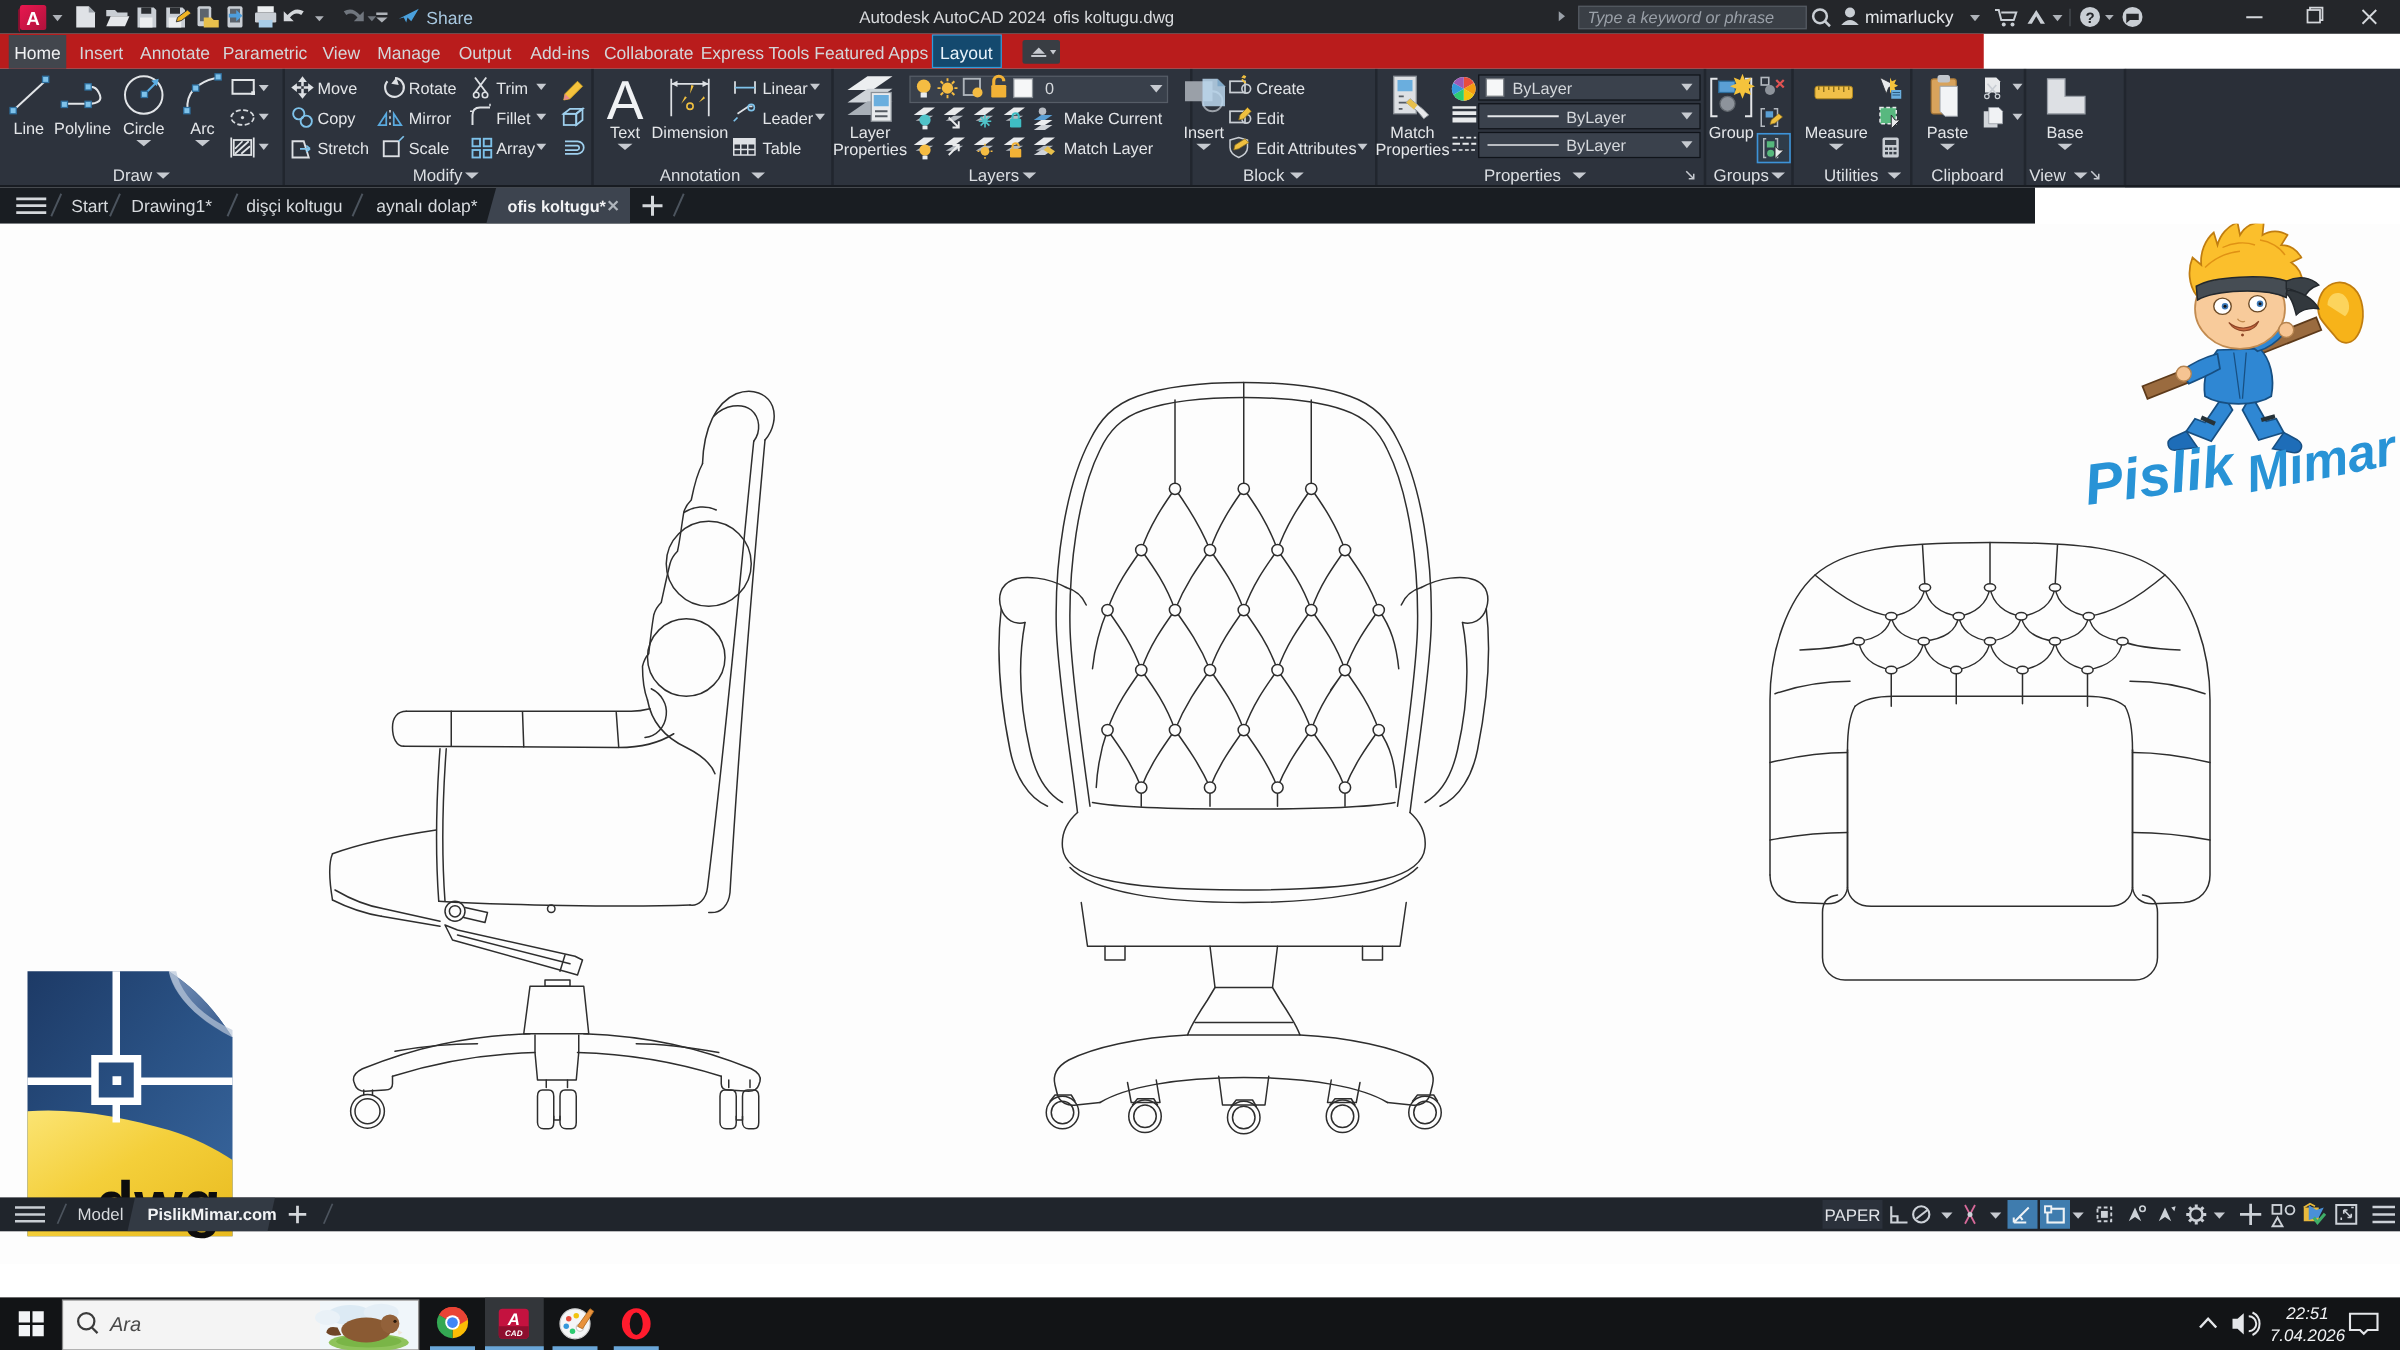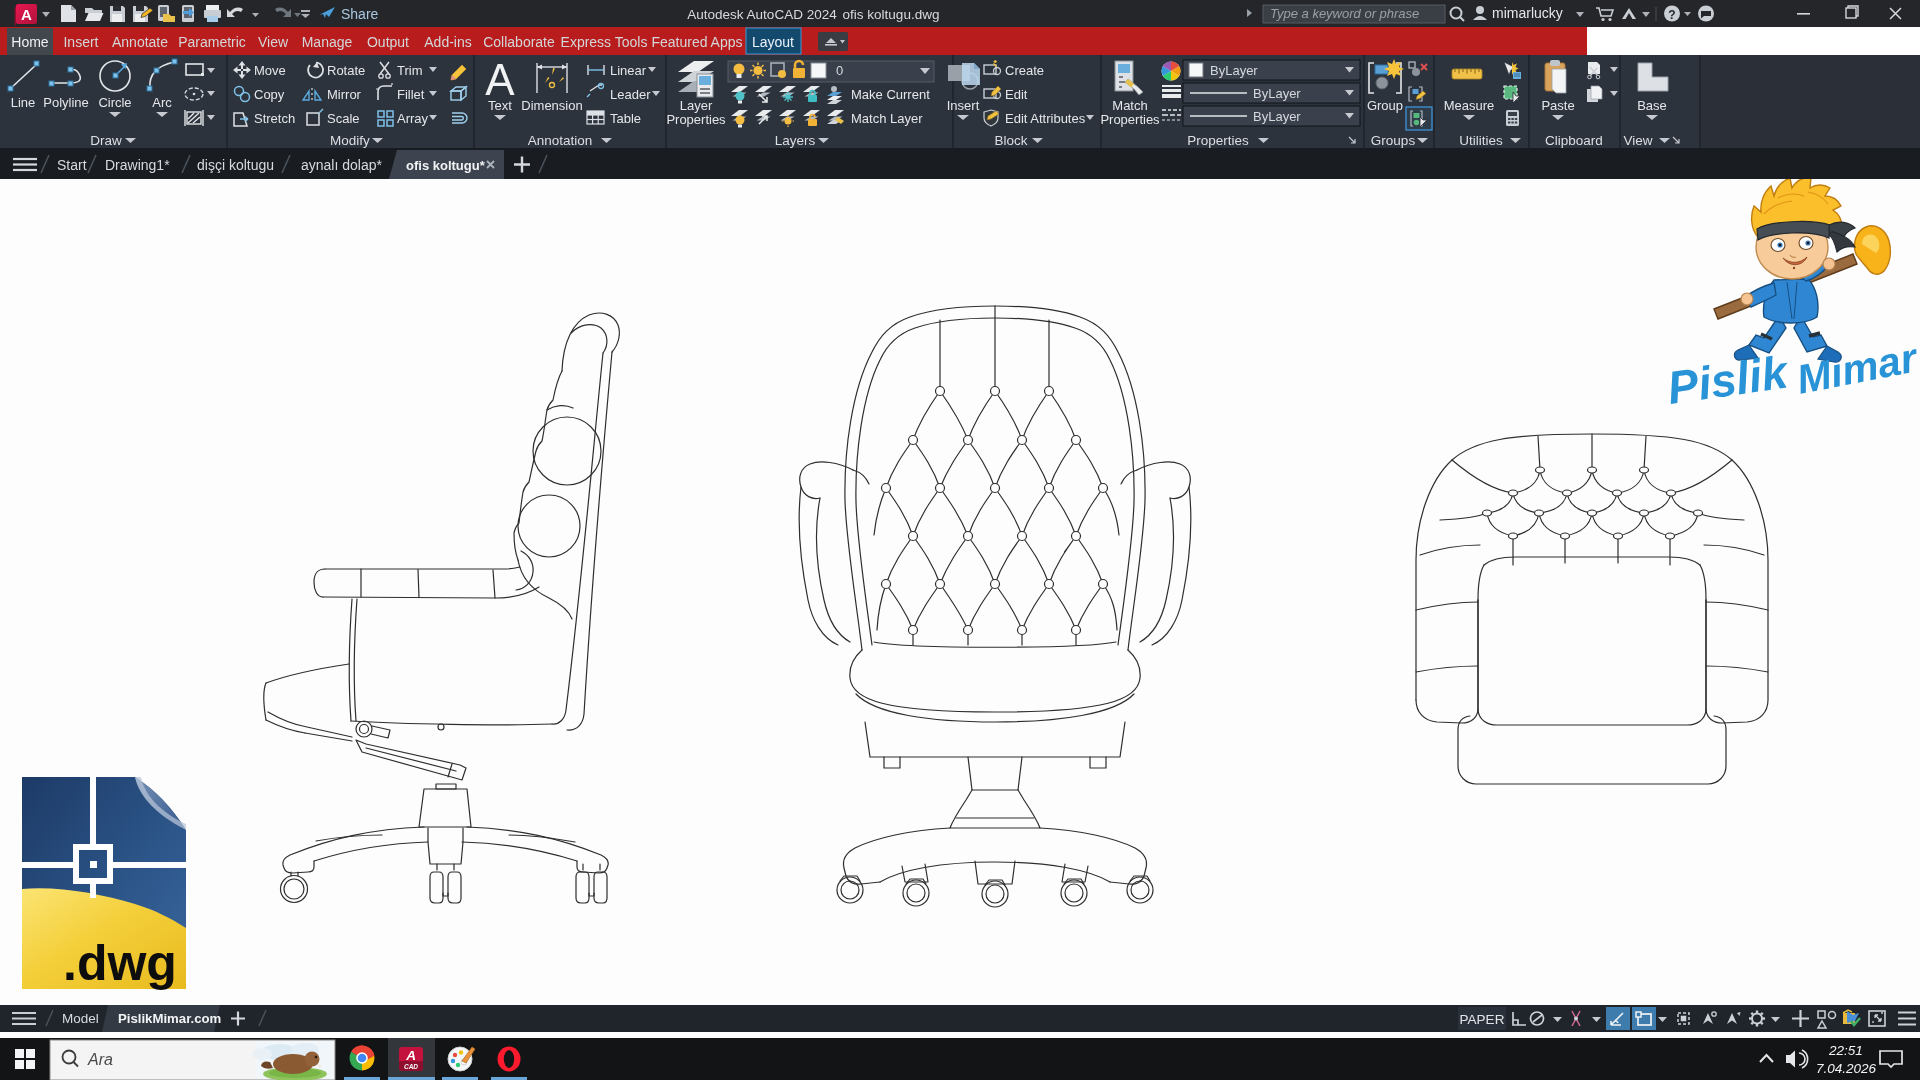--- a/index.html
+++ b/index.html
@@ -1,23 +1,23 @@
 <!DOCTYPE html>
 <html><head>
 <meta charset="utf-8">
 <style>
 * { margin:0; padding:0; box-sizing:border-box; }
 html,body { width:1920px; height:1080px; overflow:hidden; background:#fff; }
 body { font-family:"Liberation Sans", sans-serif; position:relative; }
 #titlebar { position:absolute; left:0; top:0; width:1920px; height:27px; background:#24262a; }
 #menubar { position:absolute; left:0; top:27px; width:1587px; height:28px; background:#b91c1c; }
 #ribbon { position:absolute; left:0; top:55px; width:1920px; height:95px; background:#2d333d; }
-#filetabs { position:absolute; left:0; top:150px; width:1920px; height:29px; background:#191d22; }
+#filetabs { position:absolute; left:0; top:150px; width:1628px; height:29px; background:#191d22; }
 #canvas { position:absolute; left:0; top:179px; width:1920px; height:832px; background:#fdfdfd; }
-#statusrow { position:absolute; left:0; top:1005px; width:1920px; height:27px; background:#22262d; }
+#statusrow { position:absolute; left:0; top:958px; width:1920px; height:27px; background:#22262d; }
 #taskbar { position:absolute; left:0; top:1038px; width:1920px; height:42px; background:#121416;font-style:italic; }
 </style>
 </head>
 <body>
 <div id="titlebar">
 <svg width="1920" height="27" viewBox="0 0 1920 27" style="position:absolute;left:0;top:0">
 
   <defs>
     <linearGradient id="acadred" x1="0" y1="0" x2="1" y2="1">
       <stop offset="0" stop-color="#e8174f"></stop>

